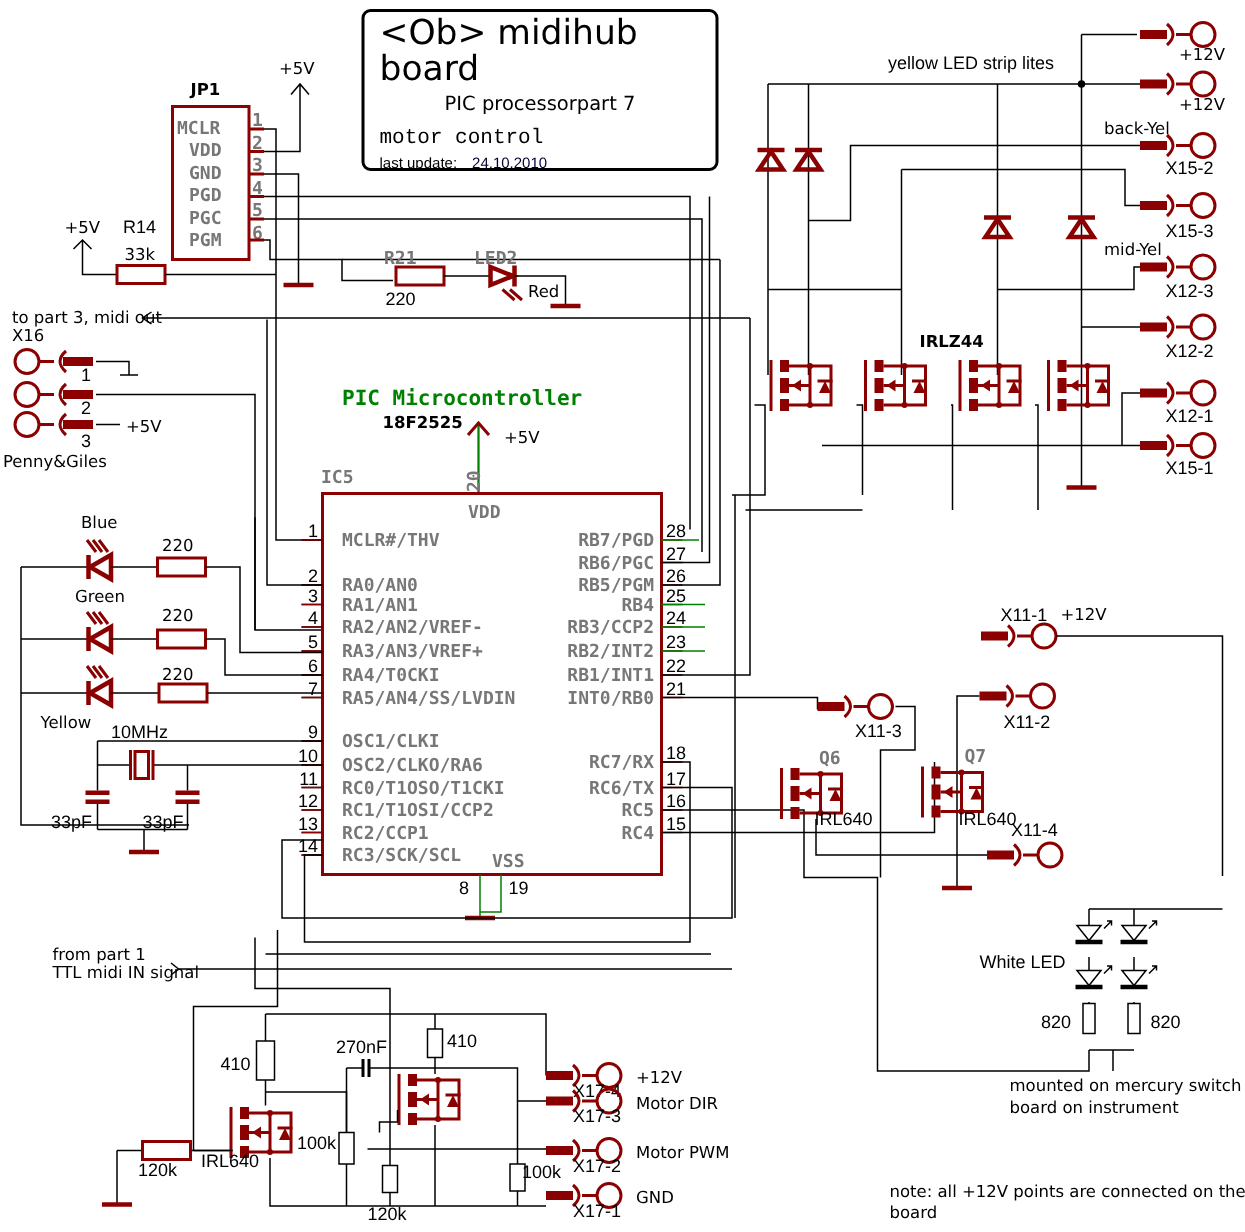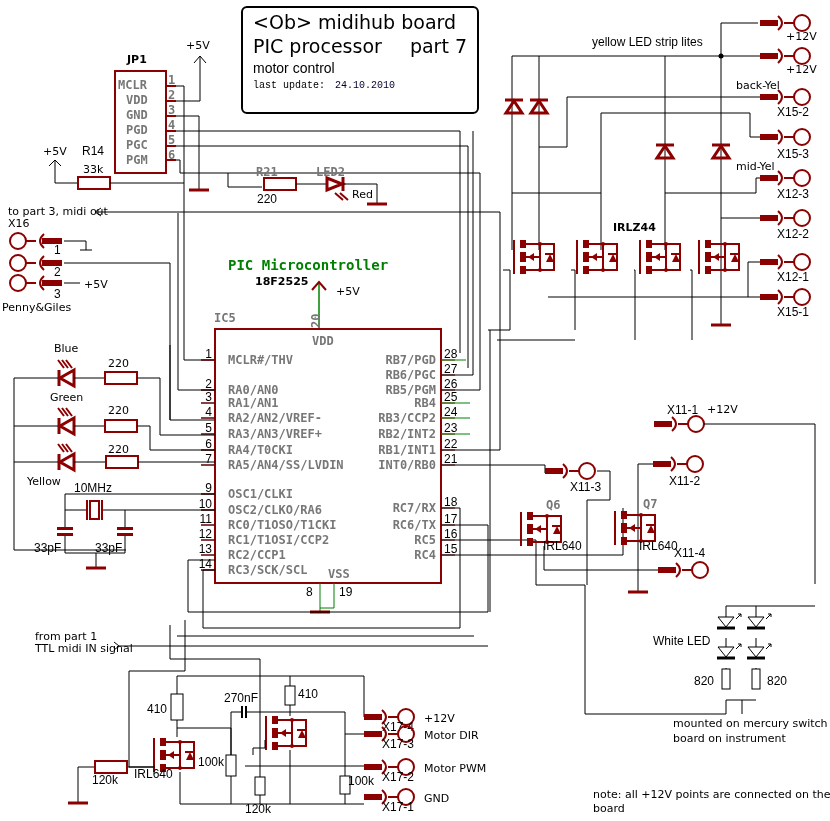--- a/index.html
+++ b/index.html
@@ -7,24 +7,24 @@
   svg{position:absolute;left:0;top:0;}
   .w{stroke:#000;stroke-width:1;fill:none;}
   .g{stroke:#008000;stroke-width:1;fill:none;}
   .r{stroke:#8b0000;fill:none;stroke-width:2;}
   .rf{fill:#8b0000;stroke:none;}
   .t{font-family:"DejaVu Sans",sans-serif;font-size:11px;fill:#000;}
   .tm{font-family:"DejaVu Sans Mono",monospace;font-size:12px;fill:#777;font-weight:bold;}
   .tn{font-family:"Liberation Sans",sans-serif;font-size:12px;fill:#000;}
   .tb{font-family:"DejaVu Sans",sans-serif;font-size:11px;fill:#000;font-weight:bold;}
   .title{position:absolute;left:241px;top:6px;width:238px;height:108px;border:2px solid #000;border-radius:6px;background:#fff;box-sizing:border-box;padding:2px 10px;}
-  .title .l1{font-family:"DejaVu Sans",sans-serif;font-size:19px;line-height:24px;}
-  .title .l2{font-family:"DejaVu Sans",sans-serif;font-size:19px;line-height:24px;display:flex;justify-content:space-between;}
-  .title .l3{font-family:Liberation Sans, sans-serif;font-size:14px;line-height:20px;}
-  .title .l4{font-family:Liberation Mono, monospace;font-size:10px;line-height:16px;}
+  .title .l1{font-family:"DejaVu Sans",sans-serif;font-size:23px;line-height:24px;}
+  .title .l2{font-family:"DejaVu Sans",sans-serif;font-size:13px;line-height:24px;display:flex;justify-content:center;}
+  .title .l3{font-family:Liberation Mono, monospace;font-size:14px;line-height:20px;}
+  .title .l4{font-family:Liberation Sans, sans-serif;font-size:10px;line-height:16px;}
   .title .l4 span.d{color:#003;margin-left:10px;}
 </style>
 </head>
 <body>
 
 <svg width="830" height="821" viewBox="0 0 830 821">
   <defs>
     <g id="jack">
       <rect x="0" y="-3" width="18" height="6" class="rf"></rect>
       <path d="M18,-7 Q26,0 18,7" class="r" stroke-width="2"></path>

